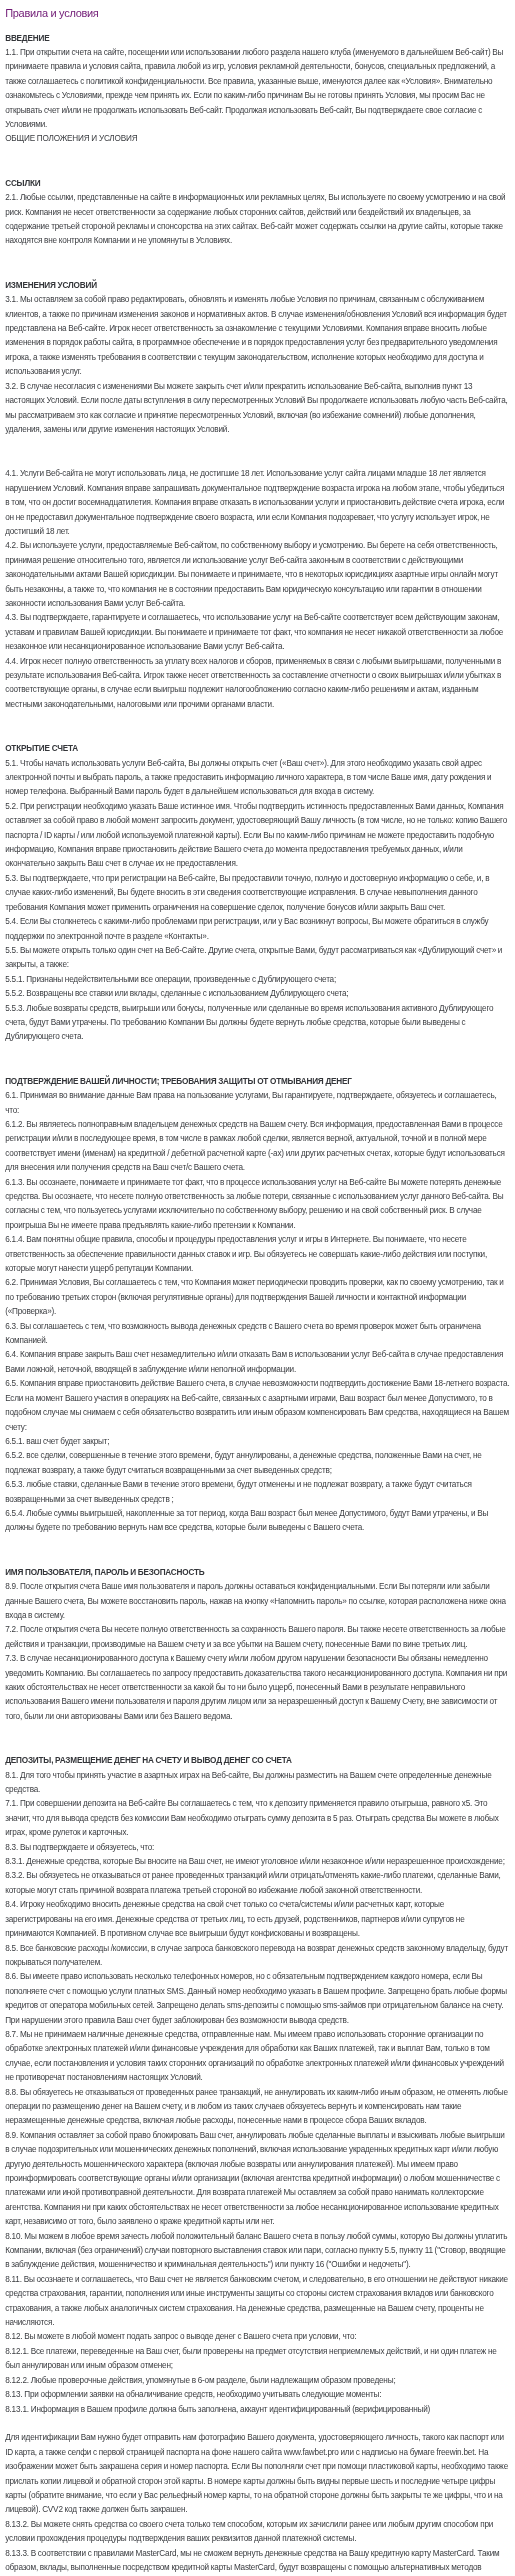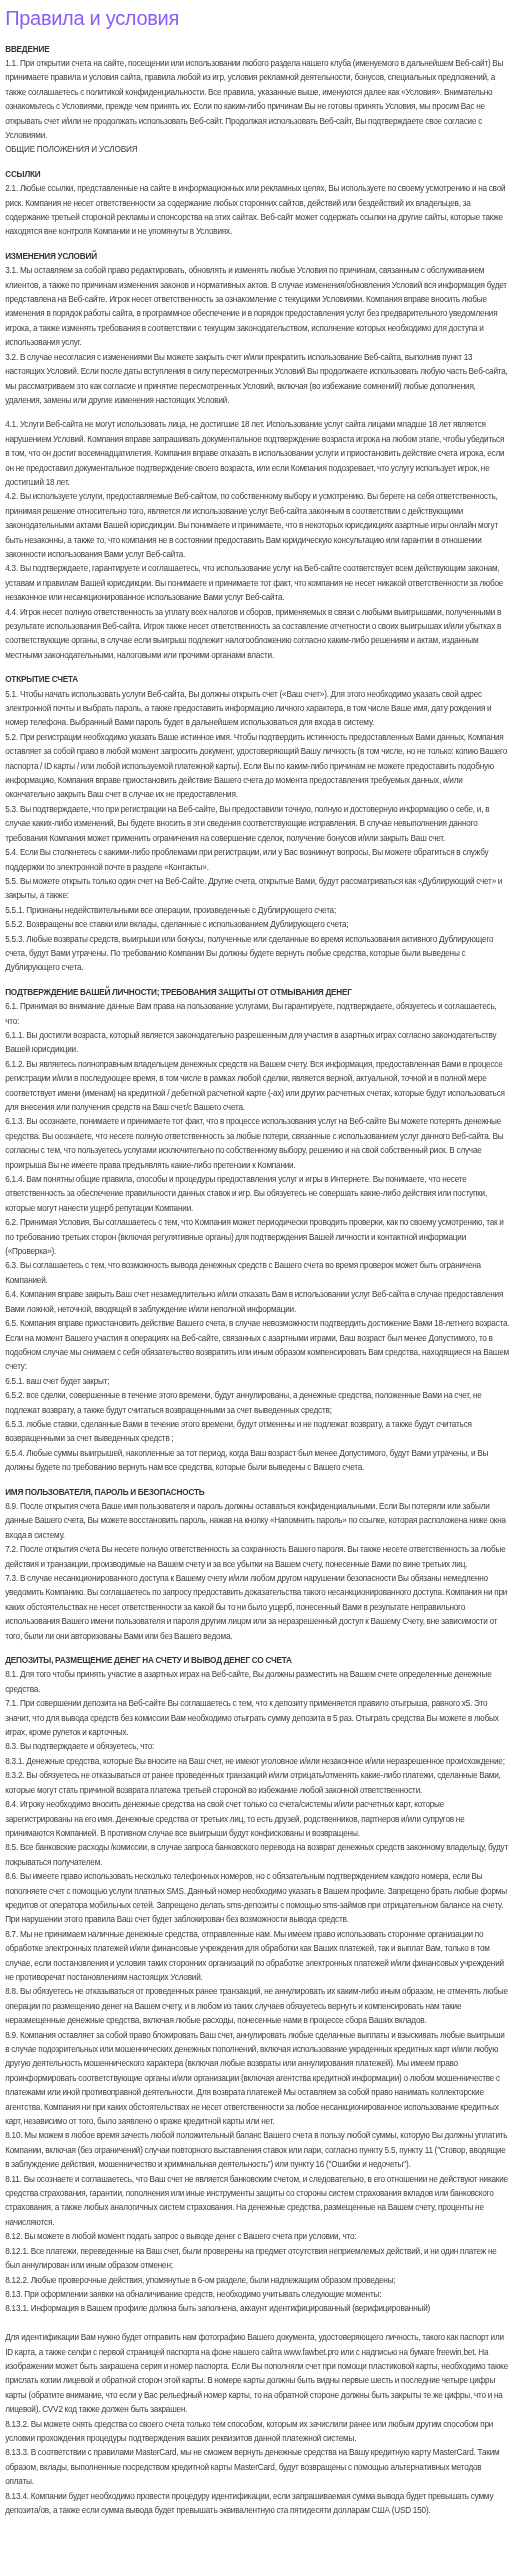--- a/index.html
+++ b/index.html
@@ -11,28 +11,28 @@
   body {
     font-family: "Liberation Sans", "DejaVu Sans", sans-serif;
     color: #3a3c40;
   }
   .doc {
     width: 515px;
     box-sizing: border-box;
     padding: 4.1px 5.2px 15.5px 5.2px;
   }
   .title {
-    font-size: 20px;
+    font-size: 11px;
     font-weight: 500;
-    color: #8b5cf6;
+    color: #701a75;
     letter-spacing: -0.3px;
     margin: 3.1px 0 12.4px 0;
   }
   .tsec {
-    margin-top: 10px;
+    margin-top: 30px;
   }
   .tsec.tight,
   .tsec:first-child {
     margin-top: 0;
   }
   .sec-heading,
   .clause {
     font-size: 8.2px;
     line-height: 14.4px;
     letter-spacing: -0.2px;
@@ -80,21 +80,20 @@
         <div class="clause">5.3. Вы подтверждаете, что при регистрации на Веб-сайте, Вы предоставили точную, полную и достоверную информацию о себе, и, в случае каких-либо изменений, Вы будете вносить в эти сведения соответствующие исправления. В случае невыполнения данного требования Компания может применить ограничения на совершение сделок, получение бонусов и/или закрыть Ваш счет.</div>
         <div class="clause">5.4. Если Вы столкнетесь с какими-либо проблемами при регистрации, или у Вас возникнут вопросы, Вы можете обратиться в службу поддержки по электронной почте в разделе «Контакты».</div>
         <div class="clause">5.5. Вы можете открыть только один счет на Веб-Сайте. Другие счета, открытые Вами, будут рассматриваться как «Дублирующий счет» и закрыты, а также:</div>
         <div class="clause">5.5.1. Признаны недействительными все операции, произведенные с Дублирующего счета;</div>
         <div class="clause">5.5.2. Возвращены все ставки или вклады, сделанные с использованием Дублирующего счета;</div>
         <div class="clause">5.5.3. Любые возвраты средств, выигрыши или бонусы, полученные или сделанные во время использования активного Дублирующего счета, будут Вами утрачены. По требованию Компании Вы должны будете вернуть любые средства, которые были выведены с Дублирующего счета.</div>
       </section>
       <section class="tsec">
         <div class="sec-heading">ПОДТВЕРЖДЕНИЕ ВАШЕЙ ЛИЧНОСТИ; ТРЕБОВАНИЯ ЗАЩИТЫ ОТ ОТМЫВАНИЯ ДЕНЕГ</div>
         <div class="clause">6.1. Принимая во внимание данные Вам права на пользование услугами, Вы гарантируете, подтверждаете, обязуетесь и соглашаетесь, что:</div>
-        <div class="clause">6.1.1. Вы достигли возраста, который является законодательно разрешенным для участия в азартных играх согласно законодательству Вашей юрисдикции.</div>
         <div class="clause">6.1.2. Вы являетесь полноправным владельцем денежных средств на Вашем счету. Вся информация, предоставленная Вами в процессе регистрации и/или в последующее время, в том числе в рамках любой сделки, является верной, актуальной, точной и в полной мере соответствует имени (именам) на кредитной / дебетной расчетной карте (-ах) или других расчетных счетах, которые будут использоваться для внесения или получения средств на Ваш счет/с Вашего счета.</div>
         <div class="clause">6.1.3. Вы осознаете, понимаете и принимаете тот факт, что в процессе использования услуг на Веб-сайте Вы можете потерять денежные средства. Вы осознаете, что несете полную ответственность за любые потери, связанные с использованием услуг данного Веб-сайта. Вы согласны с тем, что пользуетесь услугами исключительно по собственному выбору, решению и на свой собственный риск. В случае проигрыша Вы не имеете права предъявлять какие-либо претензии к Компании.</div>
         <div class="clause">6.1.4. Вам понятны общие правила, способы и процедуры предоставления услуг и игры в Интернете. Вы понимаете, что несете ответственность за обеспечение правильности данных ставок и игр. Вы обязуетесь не совершать какие-либо действия или поступки, которые могут нанести ущерб репутации Компании.</div>
         <div class="clause">6.2. Принимая Условия, Вы соглашаетесь с тем, что Компания может периодически проводить проверки, как по своему усмотрению, так и по требованию третьих сторон (включая регулятивные органы) для подтверждения Вашей личности и контактной информации («Проверка»).</div>
         <div class="clause">6.3. Вы соглашаетесь с тем, что возможность вывода денежных средств с Вашего счета во время проверок может быть ограничена Компанией.</div>
         <div class="clause">6.4. Компания вправе закрыть Ваш счет незамедлительно и/или отказать Вам в использовании услуг Веб-сайта в случае предоставления Вами ложной, неточной, вводящей в заблуждение и/или неполной информации.</div>
         <div class="clause">6.5. Компания вправе приостановить действие Вашего счета, в случае невозможности подтвердить достижение Вами 18-летнего возраста. Если на момент Вашего участия в операциях на Веб-сайте, связанных с азартными играми, Ваш возраст был менее Допустимого, то в подобном случае мы снимаем с себя обязательство возвратить или иным образом компенсировать Вам средства, находящиеся на Вашем счету:</div>
         <div class="clause">6.5.1. ваш счет будет закрыт;</div>
         <div class="clause">6.5.2. все сделки, совершенные в течение этого времени, будут аннулированы, а денежные средства, положенные Вами на счет, не подлежат возврату, а также будут считаться возвращенными за счет выведенных средств;</div>
         <div class="clause">6.5.3. любые ставки, сделанные Вами в течение этого времени, будут отменены и не подлежат возврату, а также будут считаться возвращенными за счет выведенных средств ;</div>

